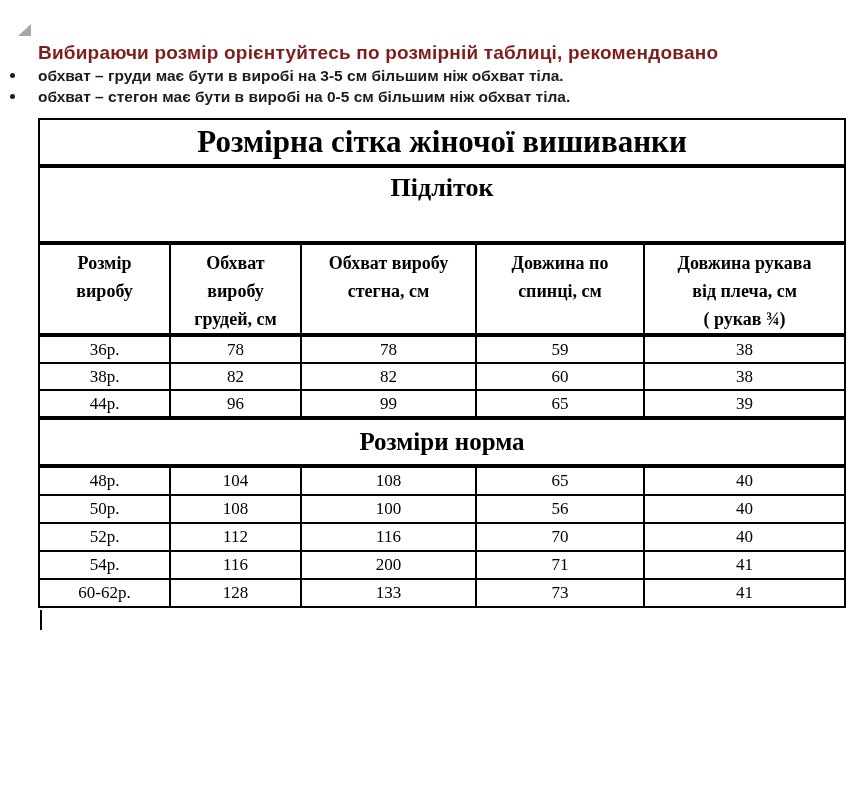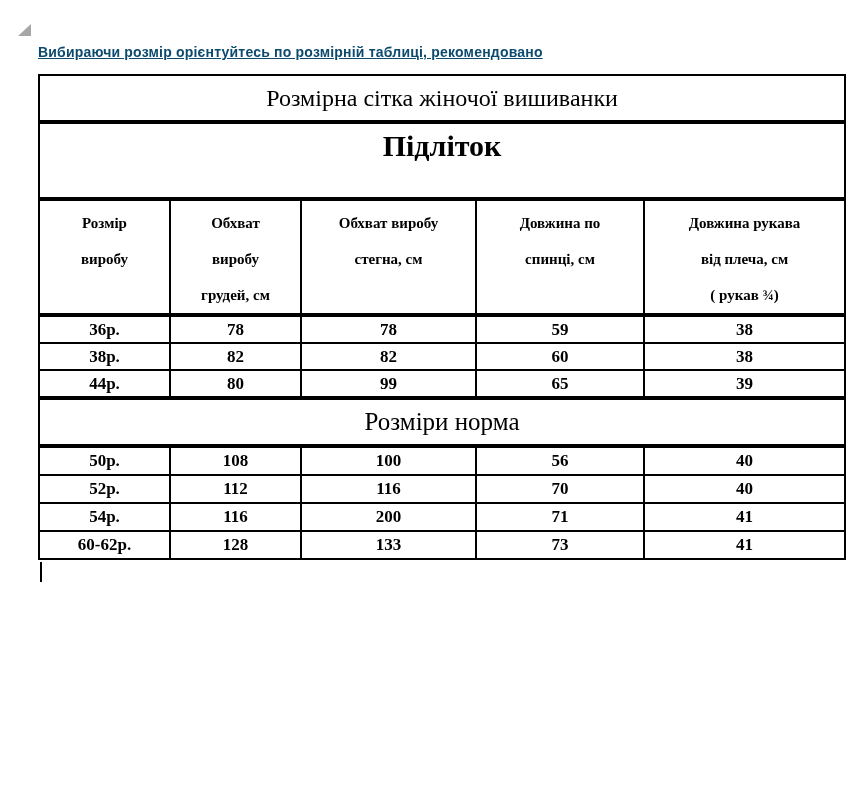--- a/index.html
+++ b/index.html
@@ -23,26 +23,25 @@
     width: 0;
     height: 0;
     border-bottom: 12px solid #a6a6a6;
     border-left: 13px solid transparent;
   }
 
   .intro {
     margin: 42px 19px 0 38px;
   }
   .intro-heading {
-    font-size: 14px;
-    font-weight: bold;
-    color: #0c4a6e;
+    font-size: 19px;
+    font-weight: bold;
+    color: #7f1d1d;
     line-height: 21px;
     letter-spacing: 0.2px;
-    text-decoration: underline;
   }
   .intro-bullets {
     list-style: none;
     margin: 2px 0 0 0;
     padding: 0;
   }
   .intro-bullets li {
     position: relative;
     font-size: 15.5px;
     font-weight: bold;
@@ -68,51 +67,51 @@
     font-family: "Liberation Serif", serif;
     color: #000000;
   }
   .size-table td, .size-table th {
     border: 2px solid #000000;
     text-align: center;
     padding: 0;
     overflow: hidden;
   }
   .title-row td {
-    font-size: 24px;
-    font-weight: normal;
+    font-size: 31px;
+    font-weight: bold;
     height: 44px;
     vertical-align: middle;
   }
   .section-teen td {
-    font-size: 30px;
+    font-size: 26px;
     font-weight: bold;
     height: 68px;
     vertical-align: top;
     padding-top: 5px;
   }
   .head-row th {
-    font-size: 15px;
-    font-weight: bold;
-    line-height: 36px;
+    font-size: 18px;
+    font-weight: bold;
+    line-height: 28px;
     height: 72px;
     vertical-align: top;
     padding-top: 4px;
     white-space: pre-line;
   }
   .data-row td {
     font-size: 17px;
-    font-weight: bold;
+    font-weight: normal;
     height: 25px;
     vertical-align: middle;
   }
   .norm-row td { height: 26px; }
   .section-norm td {
     font-size: 25px;
-    font-weight: normal;
+    font-weight: bold;
     height: 44px;
     vertical-align: middle;
   }
   .thick-bottom td, .thick-bottom th {
     border-bottom-width: 4px;
   }
 
   .text-caret {
     margin: 2px 0 0 40px;
     width: 2px;
@@ -120,20 +119,24 @@
     background: #000000;
   }
 </style>
 </head>
 <body>
 
 <div class="resize-handle"></div>
 
 <div class="intro">
   <div class="intro-heading">Вибираючи розмір орієнтуйтесь по розмірній таблиці, рекомендовано</div>
+  <ul class="intro-bullets">
+    <li>обхват – груди має бути в виробі на 3-5 см більшим ніж обхват тіла.</li>
+    <li>обхват – стегон має бути в виробі на 0-5 см більшим ніж обхват тіла.</li>
+  </ul>
 </div>
 
 <table class="size-table">
   <colgroup>
     <col style="width:131px">
     <col style="width:131px">
     <col style="width:175px">
     <col style="width:168px">
     <col style="width:201px">
   </colgroup>
@@ -168,30 +171,37 @@
   </tr>
   <tr class="data-row">
     <td>38р.</td>
     <td>82</td>
     <td>82</td>
     <td>60</td>
     <td>38</td>
   </tr>
   <tr class="data-row thick-bottom">
     <td>44р.</td>
-    <td>80</td>
+    <td>96</td>
     <td>99</td>
     <td>65</td>
     <td>39</td>
   </tr>
 
   <tr class="section-norm thick-bottom">
     <td colspan="5">Розміри норма</td>
   </tr>
 
+  <tr class="data-row norm-row">
+    <td>48р.</td>
+    <td>104</td>
+    <td>108</td>
+    <td>65</td>
+    <td>40</td>
+  </tr>
   <tr class="data-row norm-row">
     <td>50р.</td>
     <td>108</td>
     <td>100</td>
     <td>56</td>
     <td>40</td>
   </tr>
   <tr class="data-row norm-row">
     <td>52р.</td>
     <td>112</td>

